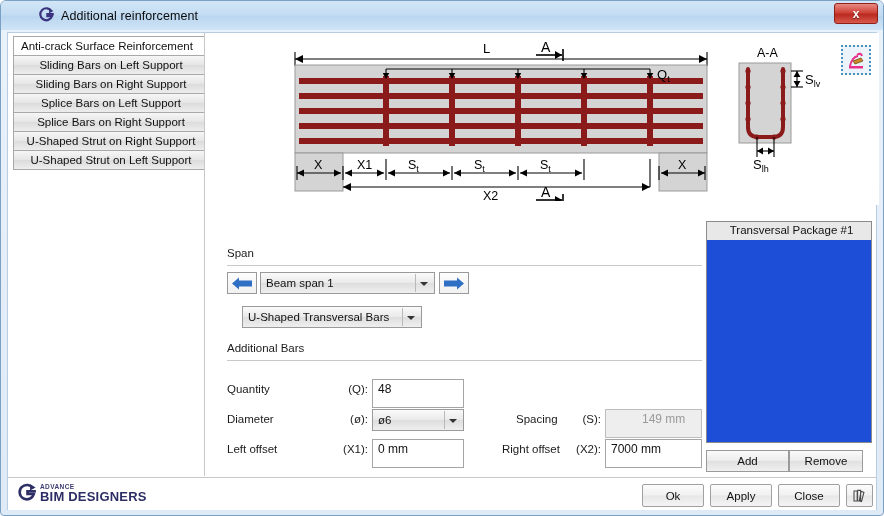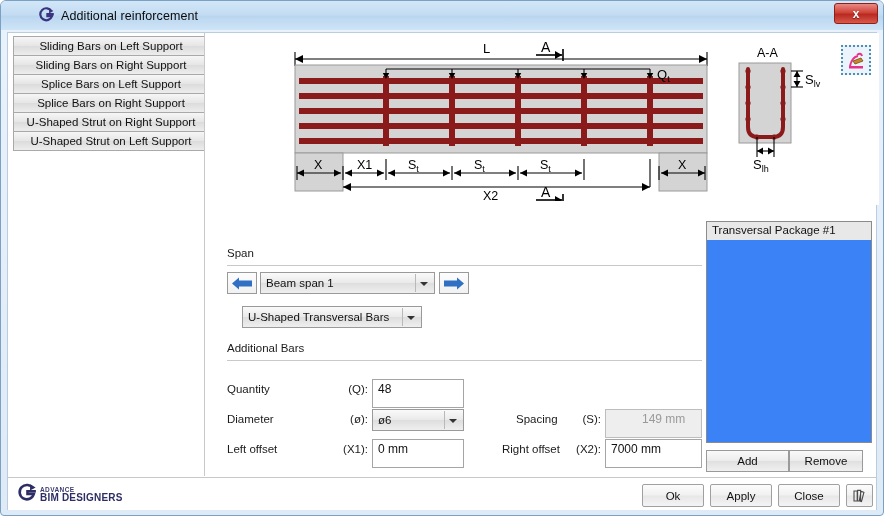--- a/index.html
+++ b/index.html
@@ -142,22 +142,23 @@
     display: flex; align-items: center; justify-content: center;
     cursor: pointer;
   }
   
   .rightpanel {
     position: absolute; left: 698px; top: 188px;
     width: 166px; height: 255px;
   }
   .listbox {
     position: absolute; left: 0; top: 0; width: 166px; height: 222px;
-    border: 1px solid #8b8b8b; background: #3b82f6;
+    border: 1px solid #8b8b8b; background: #1d4ed8;
     overflow: hidden;
+    text-align: center;
   }
   .list-item {
     height: 18px; line-height: 17px;
     font-size: 11.5px; color: #111;
     padding-left: 5px;
     background: #e8e8e8;
     cursor: pointer;
   }
   .lbtn {
     position: absolute; top: 229px; height: 22px;
@@ -169,21 +170,21 @@
   }
   
   .footer {
     position: absolute; left: 0; top: 444px; width: 868px; height: 33px;
     border-top: 1px solid #c8c8c8;
     background: #ffffff;
   }
   .logo { position: absolute; left: 8px; top: 5px; display: flex; align-items: flex-end; }
   .logo-txt { margin-left: 2px; line-height: 1; }
   .logo-top { font-size: 6.5px; font-weight: bold; color: #3b3b6e; letter-spacing: .4px; }
-  .logo-main { font-size: 10px; font-weight: bold; color: #2e2e66; letter-spacing: .2px; }
+  .logo-main { font-size: 13px; font-weight: bold; color: #2e2e66; letter-spacing: .2px; }
   .btn {
     position: absolute; top: 6px; height: 23px; width: 62px;
     background: linear-gradient(180deg,#fcfcfc 0%, #f1f1f1 48%, #e7e7e7 52%, #f4f4f4 100%);
     border: 1px solid #a0a0a0; border-radius: 2px;
     font-size: 11.5px; color: #111;
     display: flex; align-items: center; justify-content: center;
     cursor: pointer;
   }
   .btn.icon { width: 27px; }
   svg { display: block; }
@@ -202,20 +203,23 @@
     </span>
     <span class="title-text">Additional reinforcement</span>
     <div class="close-btn">
       <span>x</span>
     </div>
   </div>
 
   <div class="client">
 
     <div class="navlist">
+      <div class="nav-item selected">
+        <span>Anti-crack Surface Reinforcement</span>
+      </div>
       <div class="nav-item">
         <span>Sliding Bars on Left Support</span>
       </div>
       <div class="nav-item">
         <span>Sliding Bars on Right Support</span>
       </div>
       <div class="nav-item">
         <span>Splice Bars on Left Support</span>
       </div>
       <div class="nav-item">

